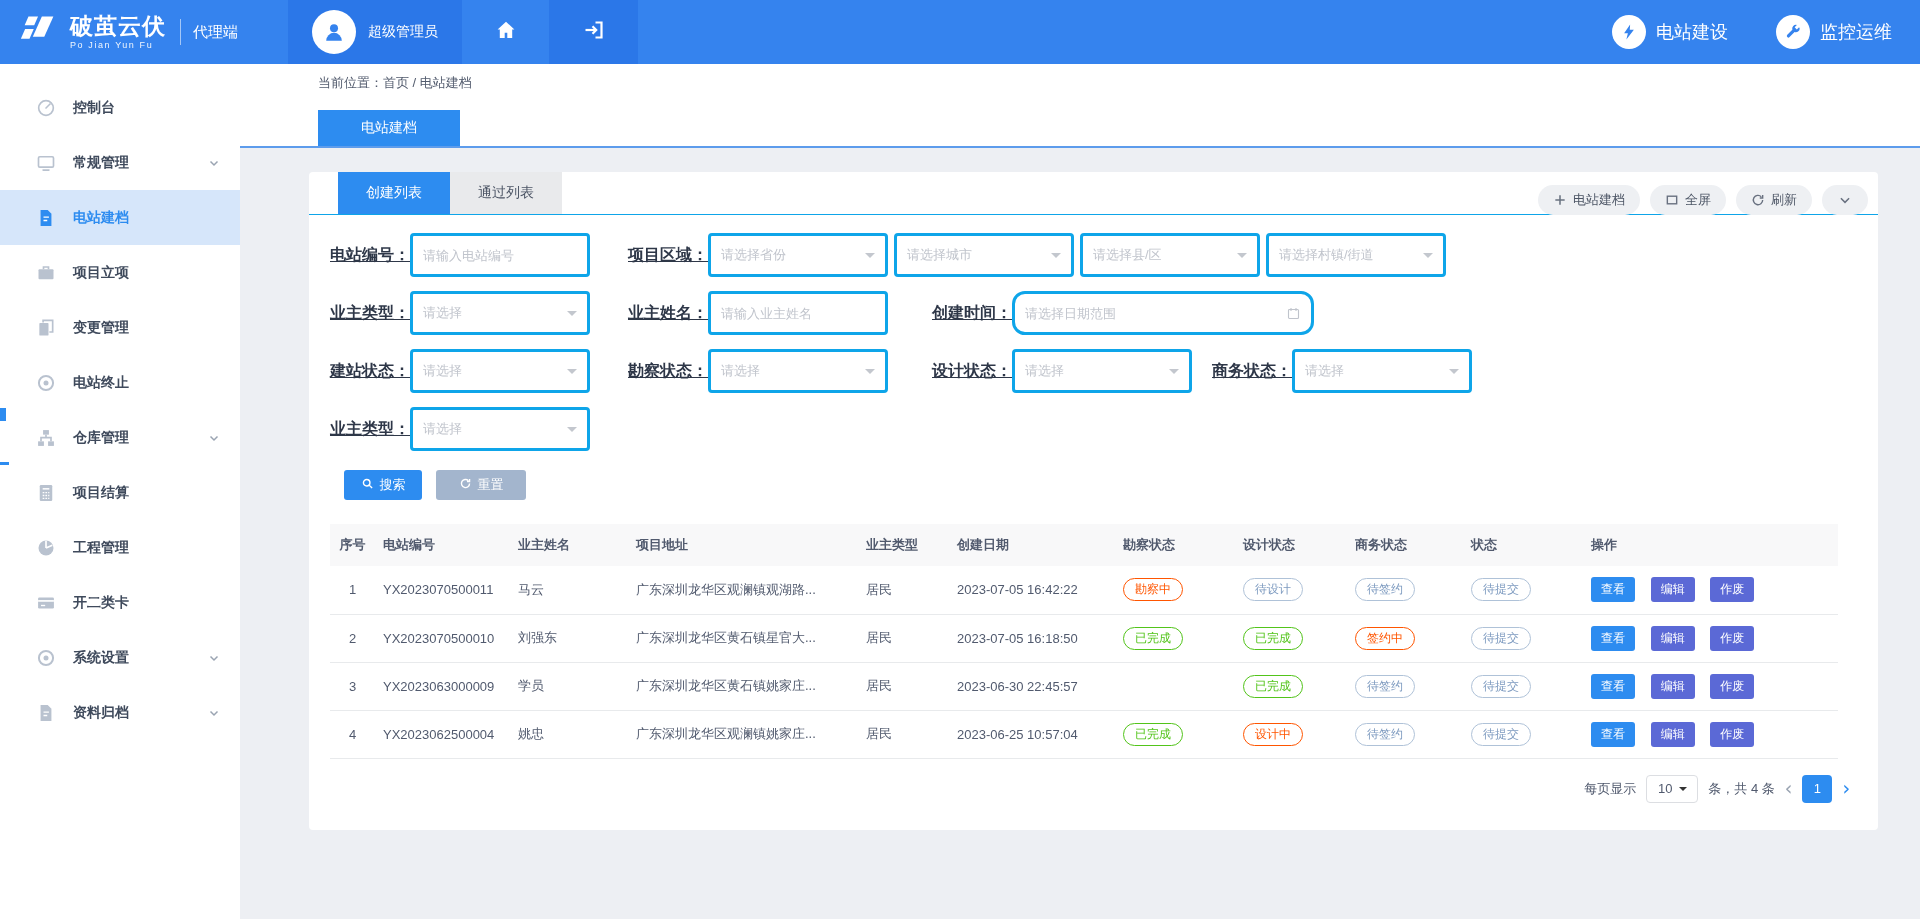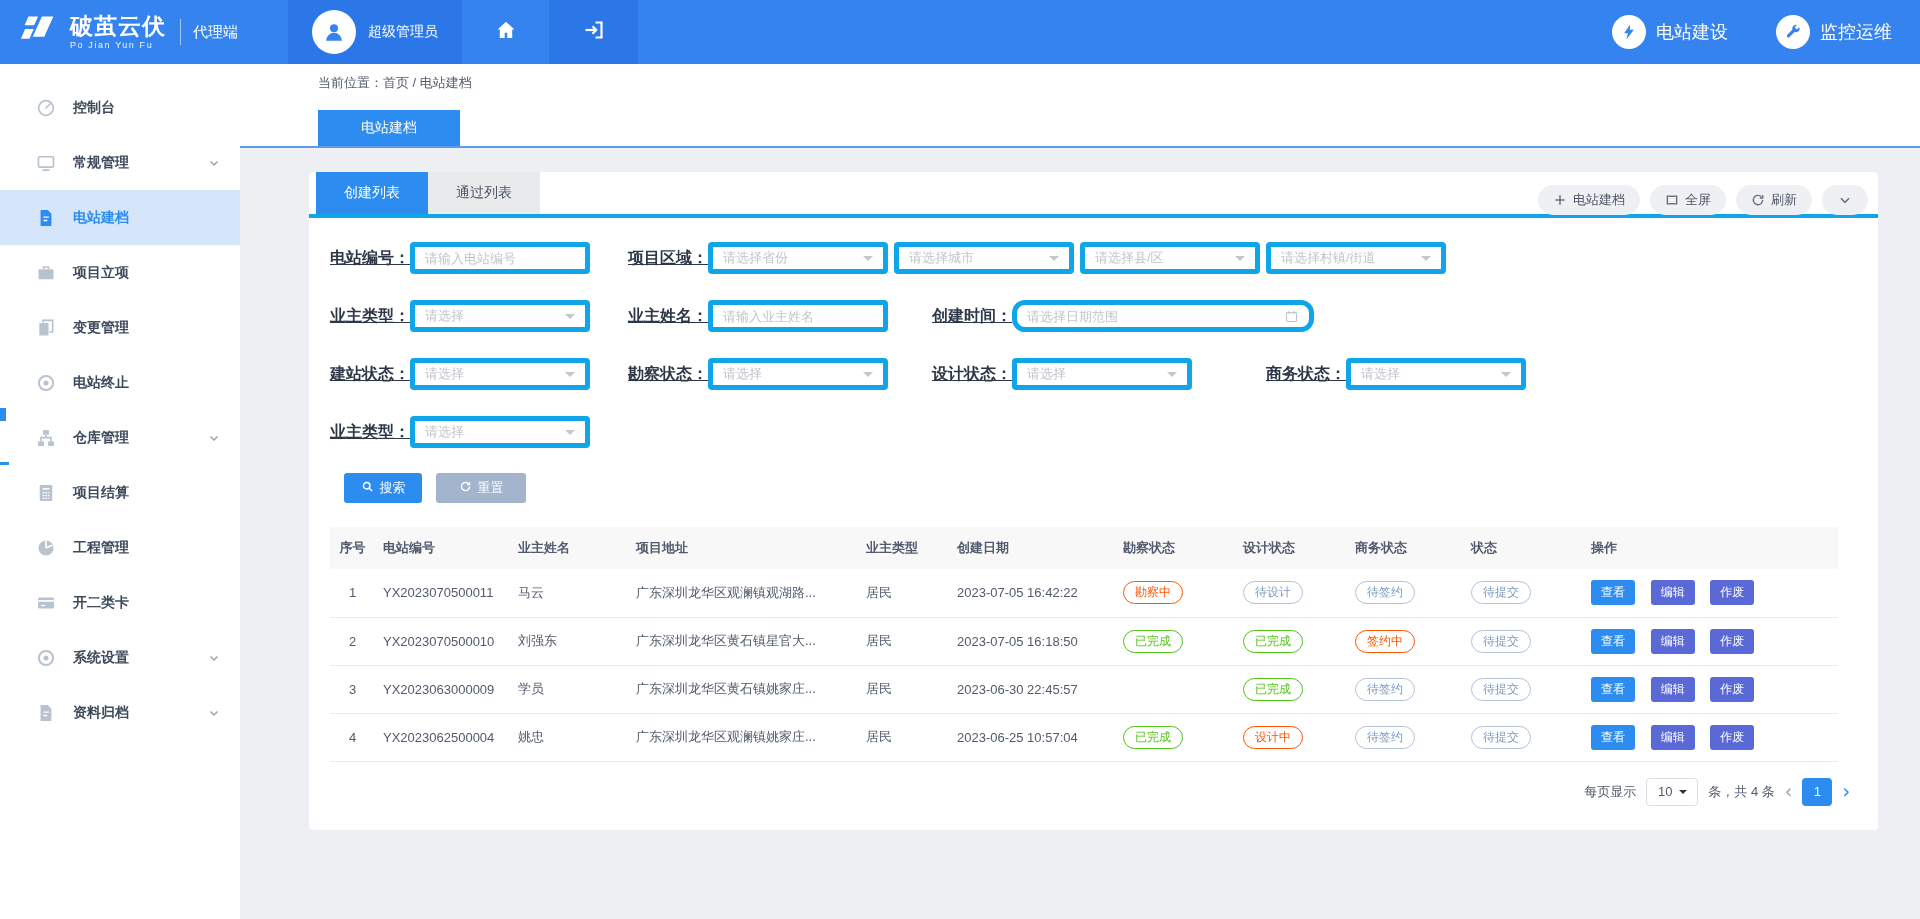--- a/index.html
+++ b/index.html
@@ -44,38 +44,38 @@
   
   .main { position:absolute; left:240px; top:64px; right:0; bottom:0; background:#edeff3; }
   .breadcrumb { height:38px; line-height:38px; background:#fff; padding-left:78px;
     font-size:13px; color:#525b6d; }
   .tabstrip { height:46px; background:#fff; border-bottom:2px solid #5d9cec; position:relative; }
   .page-tab { position:absolute; left:78px; bottom:0; width:142px; height:36px; background:#2d8cf0;
     color:#fff; font-size:14px; display:flex; align-items:center; justify-content:center; cursor:pointer; }
 
   
   .card { position:relative; margin:24px 42px 0 69px; height:658px; background:#fff; border-radius:4px; }
-  .inner-tabs { display:flex; padding-left:7px; border-bottom:4px solid #0ea5e9;text-align:center; }
+  .inner-tabs { display:flex; padding-left:29px; border-bottom:1px solid #0ea5e9;text-align:center; }
   .itab { height:42px; padding:0 28px; display:flex; align-items:center; font-size:14px;
     background:#e9eaec; color:#4c5565; cursor:pointer; }
   .itab.active { background:#2d8cf0; color:#fff; }
   .toolbar { position:absolute; right:10px; top:13px; display:flex; gap:10px; }
   .tool-btn { height:30px; background:#eef0f3; border-radius:16px; padding:0 15px; border:none;
     display:flex; align-items:center; gap:6px; font-size:13px; color:#4c5565; cursor:pointer;
     font-family:inherit; }
   .tool-btn .t-ic { color:#697180; display:flex; }
   .tool-btn.round { padding:0 16px; }
 
   
   .filters { padding:22px 0 0 21px; }
   .frow { position:relative; height:36px; margin-bottom:22px; }
   .fg { position:absolute; top:0; height:36px; display:flex; align-items:center; }
-  .p0{left:0} .p1{left:298px} .p2{left:602px} .p3{left:936px}
+  .p0{left:0} .p1{left:298px} .p2{left:602px} .p3{left:882px}
   .flabel { width:80px; font-size:16px; font-weight:bold; color:#2e3748;text-decoration:underline; }
-  .inp, .select, .date-inp { height:32px; border:5px solid #0ea5e9; border-radius:4px;
+  .inp, .select, .date-inp { height:44px; border:3px solid #0ea5e9; border-radius:4px;
     background:#fff; font-size:13px; }
   .inp { width:180px; padding:0 10px; color:#515a6e; outline:none; font-family:inherit; }
   .inp::placeholder { color:#c0c4cc; }
   .select { width:180px; display:flex; align-items:center; justify-content:space-between;
     padding:0 10px; cursor:pointer; }
   .select .ph { color:#c0c4cc; white-space:nowrap; overflow:hidden; }
   .caret { width:0; height:0; border:5px solid transparent; border-top-color:#c3c7ce;
     margin-top:5px; flex:0 0 auto; }
   .sel-gap { margin-right:6px; }
   .date-inp { width:302px; display:flex; align-items:center; justify-content:space-between; padding:0 10px;border-radius:13px; }

